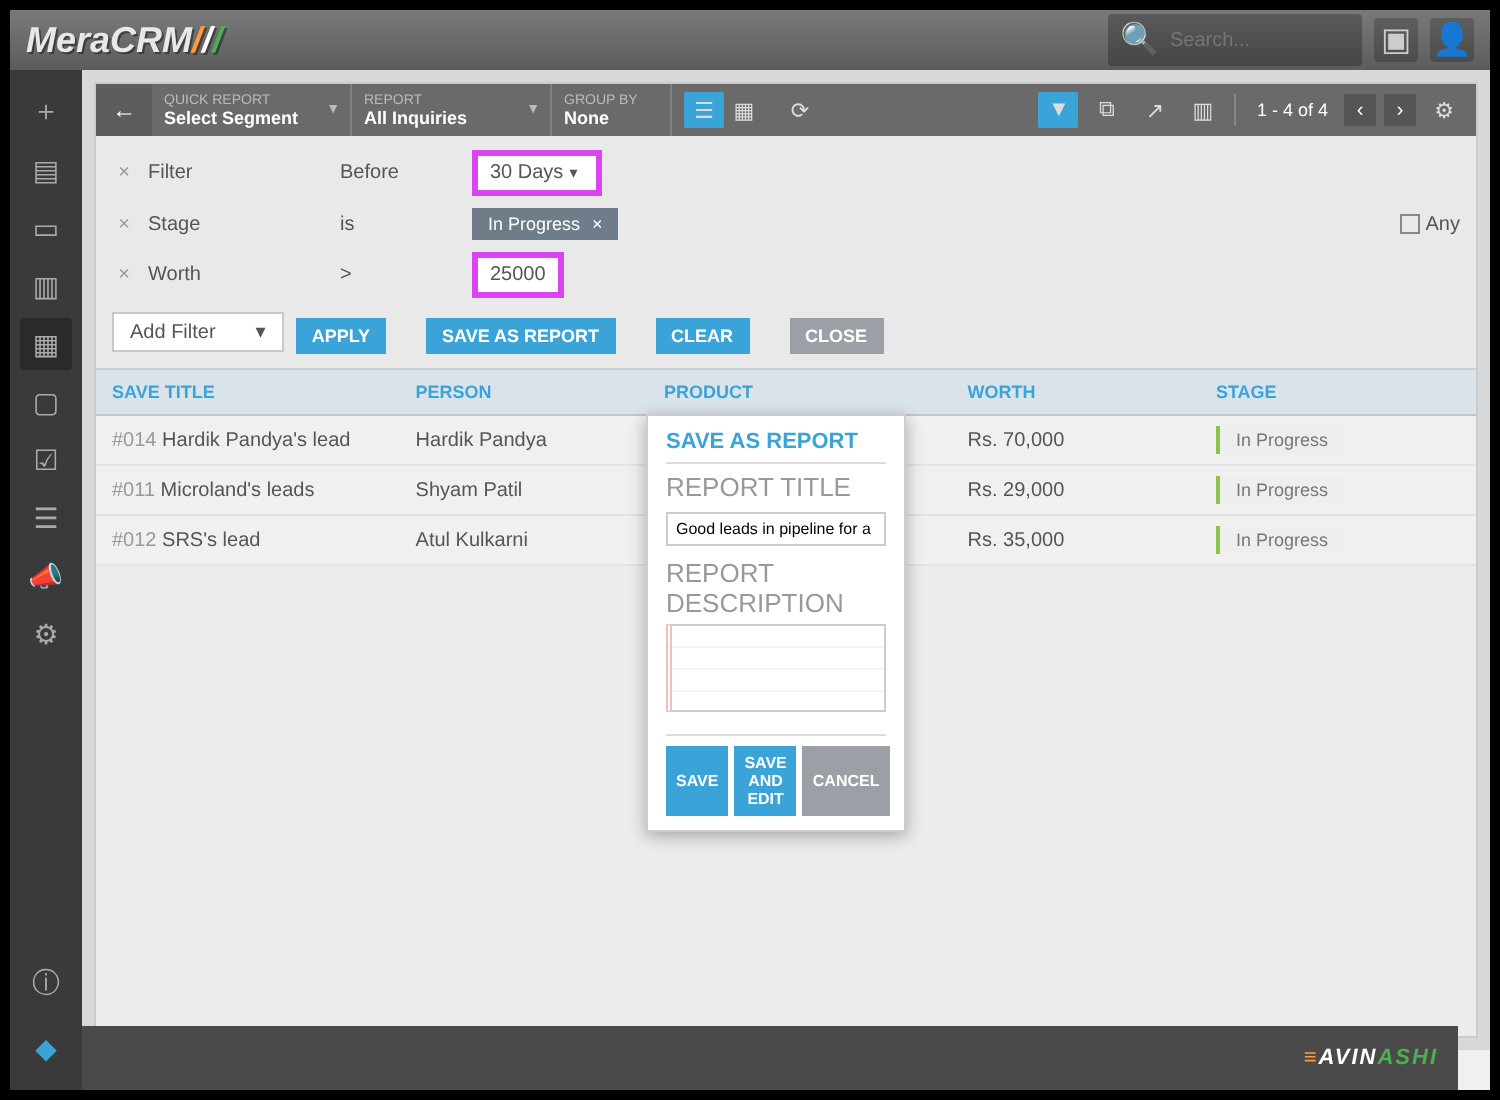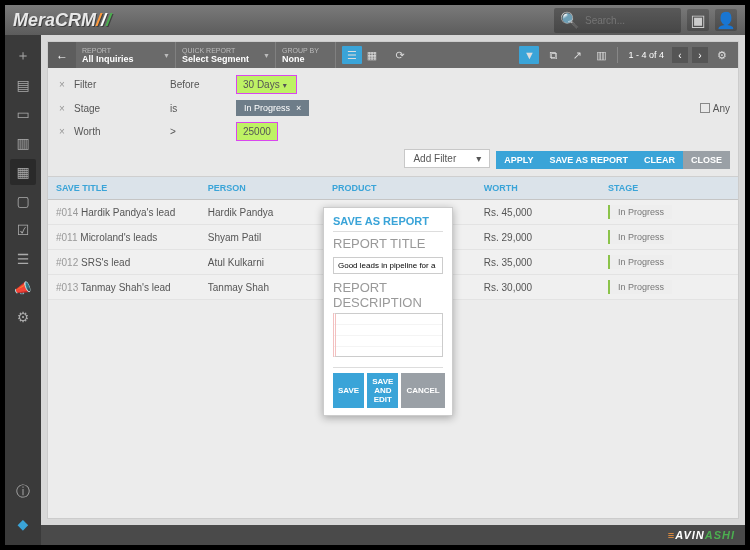--- a/index.html
+++ b/index.html
@@ -35,46 +35,46 @@
 .tb-icon.funnel{background:#3aa4d8}
 .tb-sep{width:1px;height:16px;background:rgba(255,255,255,.2);margin:0 2px}
 .tb-pager{font-size:9px;padding:0 4px}
 .tb-page-btn{width:16px;height:16px;background:#555;display:flex;align-items:center;justify-content:center;cursor:pointer;font-size:10px}
 
 .filters{background:#e9e9e9;padding:4px 8px;border-bottom:1px solid #cfcfcf}
 .filter-row{display:flex;align-items:center;gap:6px;font-size:10px;color:#555;padding:3px 0}
 .filter-x{width:12px;color:#999;cursor:pointer;text-align:center}
 .filter-field{width:90px}
 .filter-op{width:60px}
-.filter-val{padding:3px 6px;border:1px solid #d946ef;background:#bef264;font-size:10px}
+.filter-val{padding:3px 6px;border:3px solid #d946ef;background:#ffffff;font-size:10px}
 .filter-pill{background:#6e7d89;color:#fff;padding:3px 8px;font-size:9px;display:flex;align-items:center;gap:6px}
 .filter-caret{font-size:8px;padding:0 3px;cursor:pointer}
 .filter-any{margin-left:auto;font-size:10px;color:#555;display:flex;align-items:center;gap:3px}
 .add-filter{background:#fff;border:1px solid #c8c8c8;padding:3px 8px;font-size:10px;cursor:pointer;display:inline-flex;align-items:center;gap:20px}
-.filter-actions{display:flex;justify-content:flex-end;gap:0;padding-top:4px}
+.filter-actions{display:flex;justify-content:flex-end;gap:20px;padding-top:4px}
 .btn{padding:4px 8px;font-size:9px;font-weight:bold;border:none;cursor:pointer;color:#fff}
 .btn-blue{background:#3aa4d8}
 .btn-grey{background:#9aa0a6}
 
 .grid{flex:1;overflow:auto;font-size:10px}
 .grid table{width:100%;border-collapse:collapse}
 .grid th{background:#dbe3ea;color:#3aa4d8;font-size:9px;font-weight:bold;text-align:left;padding:6px 8px;border-bottom:1px solid #c5c5c5}
 .grid td{padding:5px 8px;border-bottom:1px solid #e3e3e3;color:#555;background:#f0f0f0}
 .row-num{color:#999}
 .status-pill{display:inline-block;padding:2px 8px;background:#eee;border-left:2px solid #8bc34a;color:#777;font-size:9px}
 
 .modal{position:absolute;left:318px;top:202px;width:130px;background:#fff;border:1px solid #ccc;box-shadow:0 2px 8px rgba(0,0,0,.3);padding:7px 9px;z-index:50}
 .modal h3{font-size:11px;color:#3aa4d8;font-weight:bold;border-bottom:1px solid #ddd;padding-bottom:4px;margin-bottom:4px}
 .modal label{font-size:13px;color:#999;display:block;margin-bottom:3px}
 .modal input,.modal textarea{width:100%;border:1px solid #ccc;padding:3px 4px;font-size:8px;margin-bottom:6px}
 .modal textarea{height:44px;resize:none;background:repeating-linear-gradient(#fff,#fff 10px,#f4f4f4 10px,#f4f4f4 11px);border-left:3px double #f3c0c0}
 .modal .modal-actions{display:flex;gap:3px;border-top:1px solid #ddd;padding-top:5px}
 .modal .btn{padding:4px 5px;font-size:8px}
 
-.footer{position:absolute;left:36px;right:0;bottom:0;height:20px;background:#4a4a4a;display:flex;align-items:center;justify-content:flex-end;padding:0 10px}
+.footer{position:absolute;left:36px;right:16px;bottom:0;height:32px;background:#4a4a4a;display:flex;align-items:center;justify-content:flex-end;padding:0 10px}
 .footer-logo{font-size:11px;font-weight:bold;font-style:italic;letter-spacing:1px}
 .footer-logo .o{color:#ff9a3c}.footer-logo .w{color:#fff}.footer-logo .g{color:#4caf50}
 </style>
 </head>
 <body>
 
 <div class="frame">
 <div class="app">
 
 <div class="topbar">
@@ -107,27 +107,27 @@
     <div class="nav-icon" style="color:#3aa4d8">◆</div>
   </div>
 </div>
 
 <div class="main">
 <div class="panel">
 
 <div class="toolbar">
   <div class="tb-back">←</div>
   <div class="tb-group">
+    <div class="tb-label">QUICK REPORT</div>
+    <div class="tb-value">Select Segment</div>
+    <span class="tb-caret">▼</span>
+  </div>
+  <div class="tb-group">
     <div class="tb-label">REPORT</div>
     <div class="tb-value">All Inquiries</div>
-    <span class="tb-caret">▼</span>
-  </div>
-  <div class="tb-group">
-    <div class="tb-label">QUICK REPORT</div>
-    <div class="tb-value">Select Segment</div>
     <span class="tb-caret">▼</span>
   </div>
   <div class="tb-group" style="min-width:60px">
     <div class="tb-label">GROUP BY</div>
     <div class="tb-value">None</div>
   </div>
   <div class="tb-icons" style="margin-left:6px;gap:0">
     <div class="tb-icon blue">☰</div>
     <div class="tb-icon">▦</div>
     <div class="tb-icon" style="margin-left:8px">⟳</div>
@@ -164,21 +164,21 @@
                 <span style="width:10px;height:10px;border:1px solid #888;display:inline-block"></span>
                 <span>Any</span>
               </span>
   </div>
   <div class="filter-row">
     <span class="filter-x">×</span>
     <span class="filter-field">Worth</span>
     <span class="filter-op">&gt;</span>
     <span class="filter-val">25000</span>
   </div>
-  <div class="filter-row" style="justify-content:flex-end">
+  <div class="filter-row" style="justify-content:flex-start">
     <span class="add-filter">
                 <span>Add Filter</span>
                 <span>▾</span>
               </span>
     <span class="filter-actions">
       <button class="btn btn-blue">APPLY</button>
       <button class="btn btn-blue">SAVE AS REPORT</button>
       <button class="btn btn-blue">CLEAR</button>
       <button class="btn btn-grey">CLOSE</button>
     </span>
@@ -194,44 +194,37 @@
   <th style="width:22%">PRODUCT</th>
   <th style="width:18%">WORTH</th>
   <th style="width:20%">STAGE</th>
 </tr>
               </thead>
 <tbody>
   <tr>
                   <td><span class="row-num">#014</span> <span>Hardik Pandya's lead</span></td>
                   <td>Hardik Pandya</td>
                   <td>MeraCRM (Solo)</td>
-                  <td>Rs. 45,000</td>
+                  <td>Rs. 70,000</td>
                   <td><span class="status-pill">In Progress</span></td>
                 </tr>
   <tr>
                   <td><span class="row-num">#011</span> <span>Microland's leads</span></td>
                   <td>Shyam Patil</td>
                   <td>SMSBrain 10,000(P)</td>
                   <td>Rs. 29,000</td>
                   <td><span class="status-pill">In Progress</span></td>
                 </tr>
   <tr>
                   <td><span class="row-num">#012</span> <span>SRS's lead</span></td>
                   <td>Atul Kulkarni</td>
                   <td></td>
                   <td>Rs. 35,000</td>
                   <td><span class="status-pill">In Progress</span></td>
                 </tr>
-  <tr>
-                  <td><span class="row-num">#013</span> <span>Tanmay Shah's lead</span></td>
-                  <td>Tanmay Shah</td>
-                  <td></td>
-                  <td>Rs. 30,000</td>
-                  <td><span class="status-pill">In Progress</span></td>
-                </tr>
 </tbody>
 </table>
 </div>
 
 </div>
 </div>
 
 <div class="modal">
   <h3>SAVE AS REPORT</h3>
   <label>REPORT TITLE</label>

